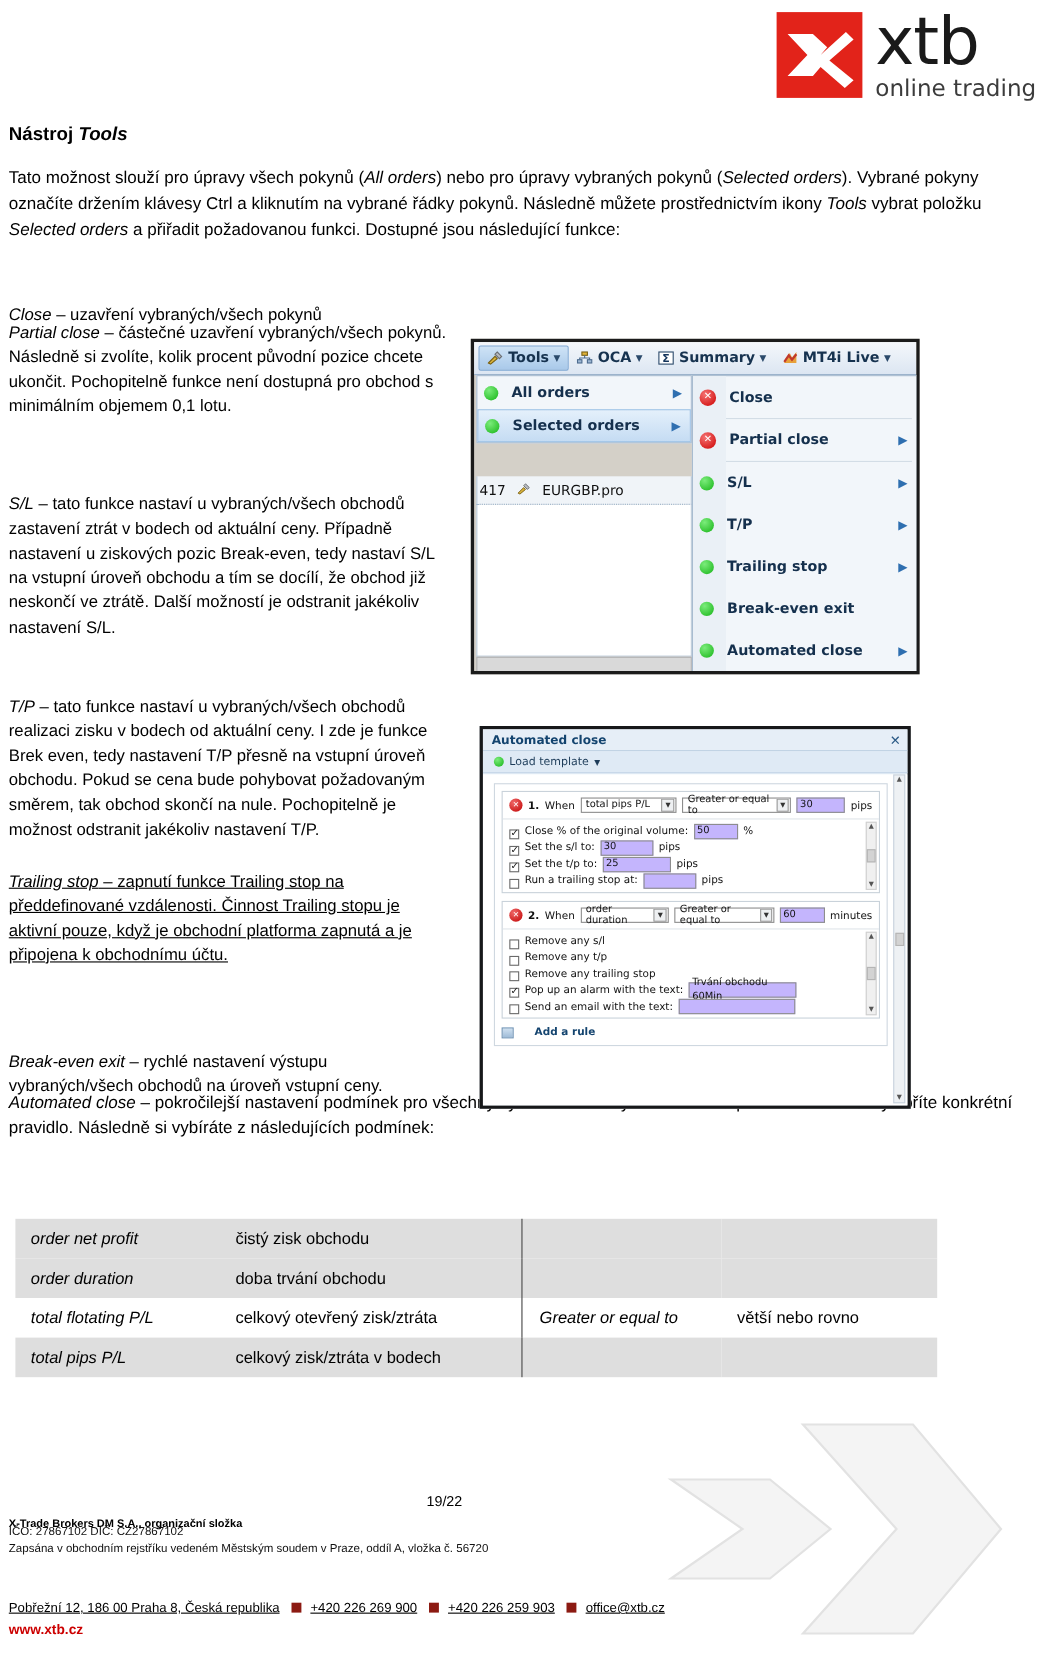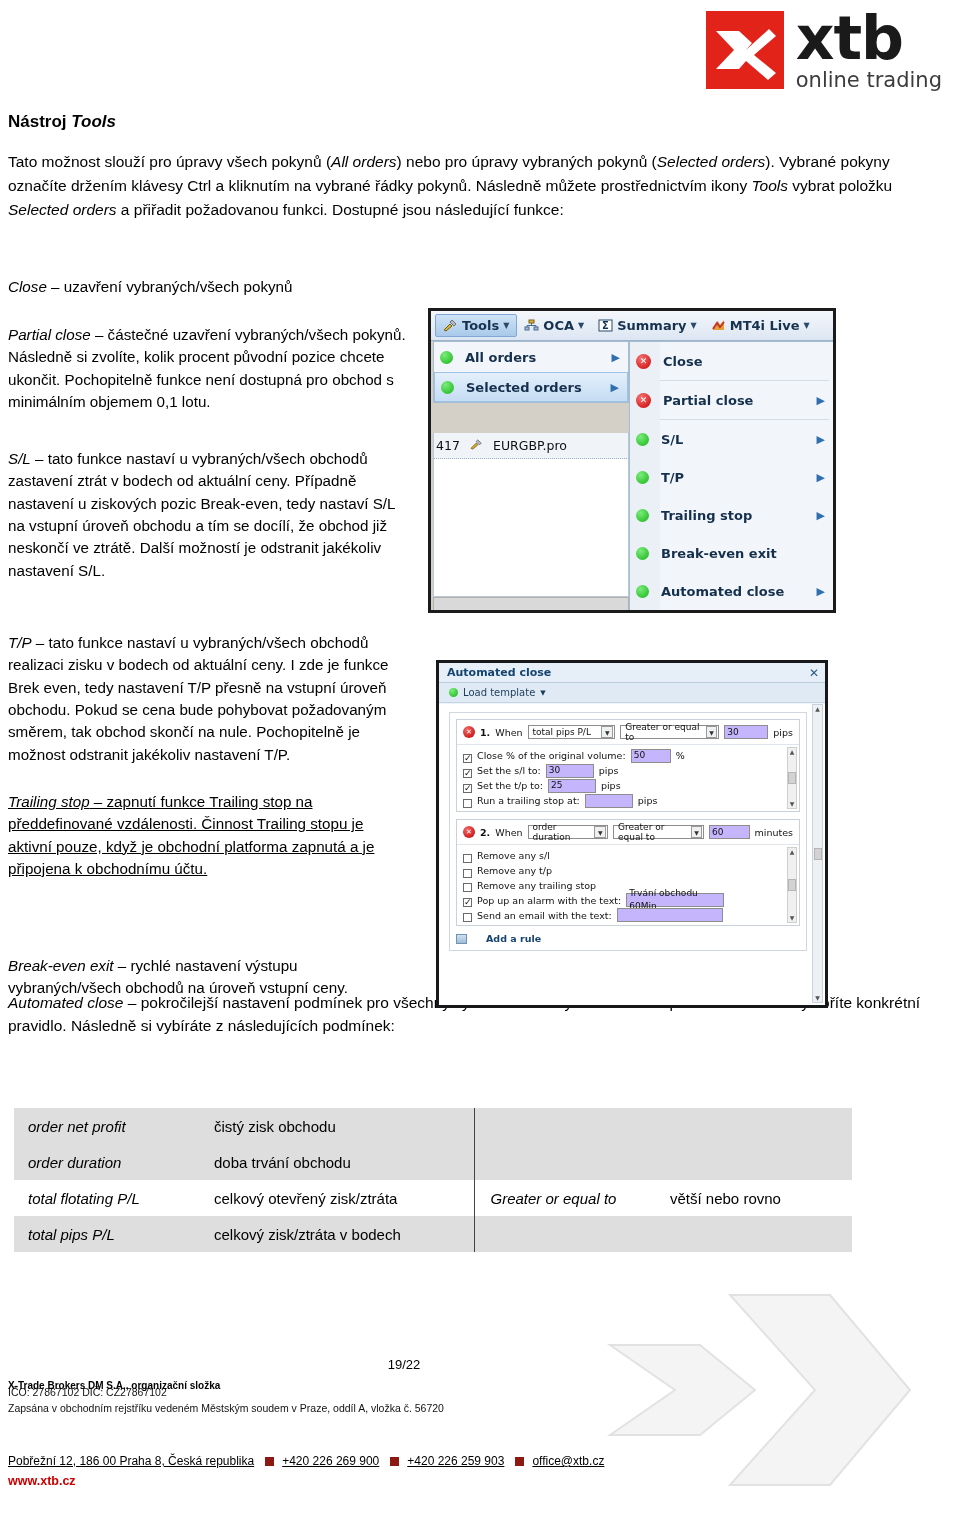--- a/index.html
+++ b/index.html
@@ -38,21 +38,21 @@
   .logo-mark {
     width: 78px; height: 78px;
     background: #E2231A;
     position: relative;
     flex: none;
   }
   .logo-mark svg { position: absolute; left: 0; top: 0; }
   .logo-text { line-height: 1; }
   .logo-xtb {
     font-size: 60px;
-    font-weight: bold;
+    font-weight: normal;
     letter-spacing: -1px;
     color: #1a1a1a;
     font-family: "DejaVu Sans", sans-serif;
   }
   .logo-sub {
     font-size: 21px;
     color: #3c3c3c;
     margin-top: 2px;
     letter-spacing: 0px;
     font-family: "DejaVu Sans", sans-serif;
@@ -79,21 +79,21 @@
   .left-col {
     position: absolute;
     left: 8px;
     width: 400px;
     font-size: 15.2px;
     line-height: 1.47;
   }
   .left-col em { font-style: italic; }
 
   #para-close      { top: 276px; }
-  #para-partial    { top: 324px; }
+  #para-partial    { top: 292px; }
   #para-sl         { top: 448px; }
   #para-tp         { top: 632px; }
   #para-trailing   { top: 791px; text-decoration: underline; }
   #para-breakeven  { top: 955px; }
 
   .auto-para {
     position: absolute;
     top: 991px; left: 8px;
     width: 930px;
     font-size: 15.5px;
@@ -484,21 +484,21 @@
           </div>
           <div class="opt">
             <span class="cb on"></span>
             <span>Set the s/l to:</span>
             <span class="txt-box" style="width:48px">30</span>
             <span>pips</span>
           </div>
           <div class="opt">
             <span class="cb on"></span>
             <span>Set the t/p to:</span>
-            <span class="txt-box" style="width:48px">25</span>
+            <span class="txt-box" style="width:62px">25</span>
             <span>pips</span>
           </div>
           <div class="opt">
             <span class="cb"></span>
             <span>Run a trailing stop at:</span>
             <span class="txt-box" style="width:48px"></span>
             <span>pips</span>
           </div>
           <div class="vscroll">
             <span class="vs-btn">▲</span>

